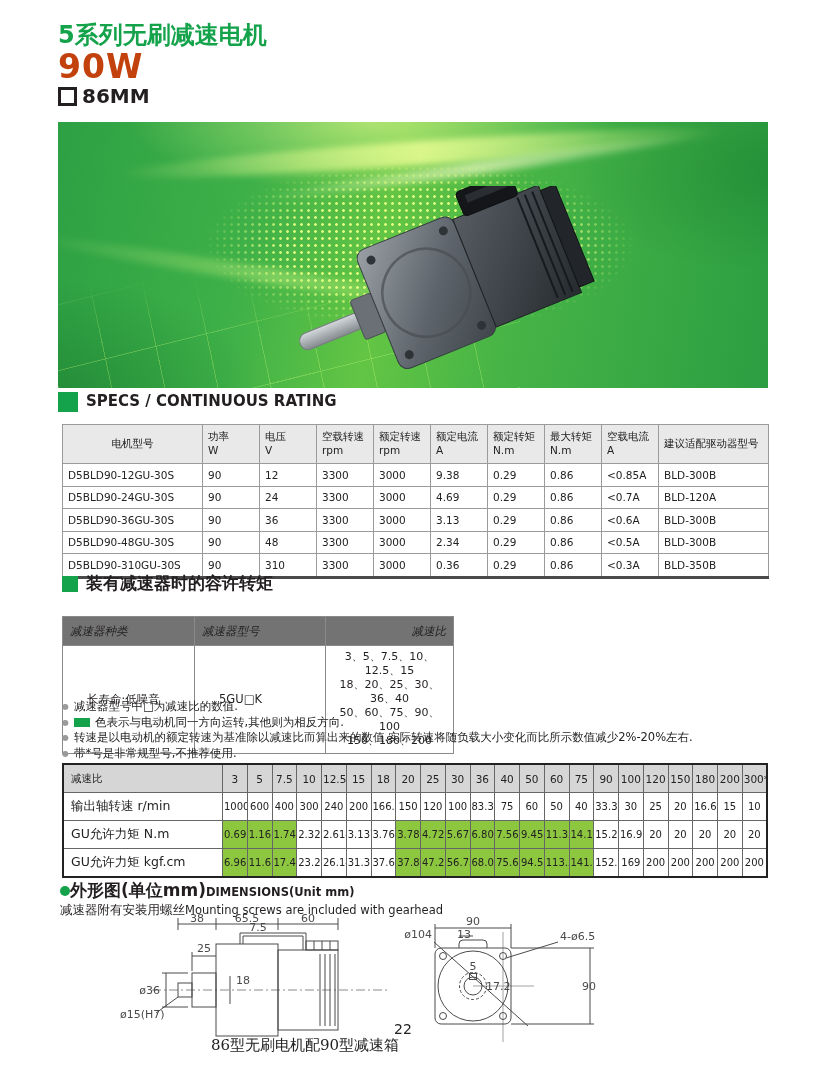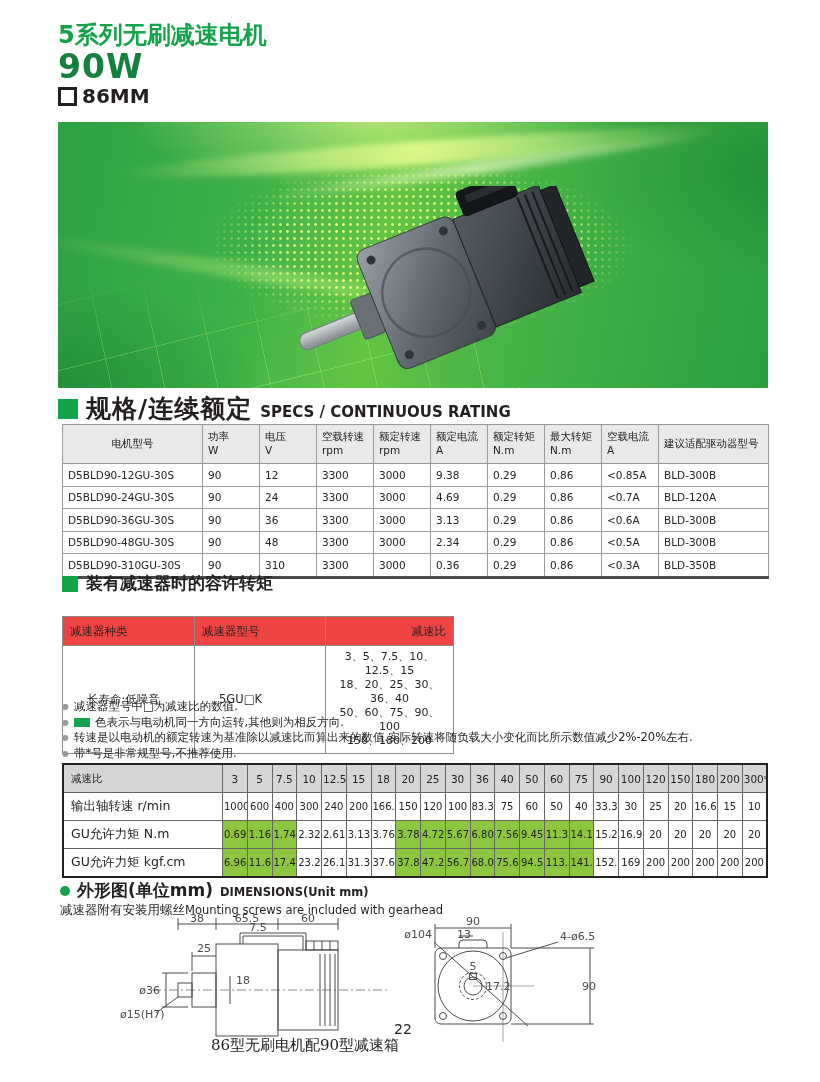--- a/index.html
+++ b/index.html
@@ -3,21 +3,21 @@
 <meta charset="utf-8">
 <style>
   html,body{margin:0;padding:0;background:#fff;}
   body{width:820px;height:1082px;position:relative;overflow:hidden;
        font-family:"DejaVu Sans","Liberation Sans",sans-serif;color:#231f20;}
   .abs{position:absolute;}
 
   
   .page-header{left:58px;top:22px;}
   .series-title{font-size:24px;font-weight:bold;color:#14a24a;line-height:1.15;margin:0;}
-  .power-rating{font-size:33px;font-weight:bold;color:#15803d;line-height:1.05;letter-spacing:1px;}
+  .power-rating{font-size:33px;font-weight:bold;color:#c2410c;line-height:1.05;letter-spacing:1px;}
   .frame-size{display:flex;align-items:center;gap:5px;font-size:20px;font-weight:bold;color:#231f20;margin-top:0;}
   .frame-sq{width:13px;height:13px;border:3px solid #231f20;display:inline-block;}
 
   
   .banner{left:58px;top:122px;width:710px;height:266px;overflow:hidden;
     background:
       radial-gradient(55% 42% at 44% 0%, rgba(240,255,150,.55), rgba(240,255,150,0) 62%),
       radial-gradient(42% 65% at 0% 105%, rgba(17,110,40,.45), rgba(17,110,40,0) 70%),
       radial-gradient(45% 60% at 101% 18%, rgba(20,120,42,.42), rgba(20,120,42,0) 65%),
       linear-gradient(100deg,#2da044 0%,#3fb148 28%,#63c544 46%,#46b446 64%,#2c9e42 100%);}
@@ -56,21 +56,21 @@
   .specs th,.specs td{border:1px solid #9b9b9b;padding:1px 5px;text-align:left;overflow:hidden;white-space:nowrap;}
   .specs thead th{background:#e9e9e9;font-weight:normal;height:36px;vertical-align:middle;}
   .specs thead th div{line-height:1.3;}
   .specs thead th.single{text-align:left;}
   .specs thead th.center{text-align:center;}
   .specs tbody td{height:19.5px;background:#fff;}
 
   
   .gtable{left:62px;top:616px;width:391px;font-size:11.5px;border:1.5px solid #444;}
   .gtable th,.gtable td{border:1px solid #8a8a8a;padding:3px 7px;vertical-align:middle;}
-  .gtable th{background:#ef4444;font-weight:normal;text-align:left;height:22px;}
+  .gtable th{background:#737373;font-weight:normal;text-align:left;height:22px;font-style:italic;}
   .gtable th.right{text-align:right;}
   .gtable td{height:72px;background:#fff;padding-left:24px;}
   .gtable td.ratios{text-align:center;padding:4px 7px;vertical-align:middle;}
   .gtable td.ratios div{line-height:1.28;font-size:11px;}
 
   
   .notes{left:62px;top:699px;width:706px;}
   .note{display:flex;align-items:center;gap:5px;font-size:11.5px;color:#222;line-height:15.5px;}
   .nbullet{color:#9a9a9a;font-size:8px;}
   .swatch{width:16px;height:9px;background:#14a24a;display:inline-block;}
@@ -78,21 +78,21 @@
   
   .rtable{left:62px;top:763px;width:706px;font-size:10px;color:#222;border:2px solid #222;}
   .rtable th,.rtable td{border:1px solid #666;padding:0 1px;text-align:center;height:27px;
        vertical-align:middle;overflow:hidden;background:#fff;}
   .rtable .rlabel{width:150px;text-align:left;padding-left:7px;font-size:12.5px;background:#fff;font-weight:normal;}
   .rtable tr.ratio-head th{background:#d6d6d6;font-weight:normal;font-size:10.5px;}
   .rtable tr.ratio-head th.rlabel{background:#d6d6d6;}
   .rtable td.hl{background:#8dc63f;}
 
   
-  .dims-head{left:60px;top:879px;display:flex;align-items:baseline;gap:7px;}
+  .dims-head{left:60px;top:879px;display:flex;align-items:baseline;}
   .dims-dot{width:10px;height:10px;border-radius:50%;background:#14a24a;align-self:center;}
   .dims-cn{font-size:17px;font-weight:bold;}
   .dims-en{font-size:11.5px;font-weight:bold;}
   .dims-note{left:60px;top:902px;font-size:12.5px;display:flex;align-items:baseline;}
   .dims-note .en{font-size:11.5px;}
   .drawing{left:60px;top:914px;}
   .drawing text{font-family:"DejaVu Sans","Liberation Sans",sans-serif;font-size:11px;fill:#4a4a4a;}
   .caption{left:170px;top:1036px;width:270px;text-align:center;
            font-family:"DejaVu Serif","Liberation Serif",serif;font-size:15px;color:#222;}
   .pagenum{left:394px;top:1021px;font-size:14px;color:#222;}
@@ -149,21 +149,20 @@
         <line x1="268" y1="46" x2="268" y2="154" stroke="#171a1d" stroke-width="2"></line>
         <rect x="276" y="48" width="16" height="104" fill="#22262a" stroke="#121517"></rect>
         <rect x="196" y="18" width="58" height="26" rx="4" fill="#141619" stroke="#0c0e10"></rect>
         <rect x="204" y="24" width="42" height="8" fill="#2a2e32"></rect>
       </g>
     </svg>
   </div>
 
   <div class="abs sec-head" style="left:58px;top:392px;">
     <span class="sec-sq"></span>
-    <span class="sec-cn">规格/连续额定</span>
     <span class="sec-en">SPECS / CONTINUOUS RATING</span>
   </div>
 
   <table class="abs specs">
     <colgroup>
       <col style="width:140px">
         <col style="width:57px">
         <col style="width:57px">
         <col style="width:57px">
       <col style="width:57px">

